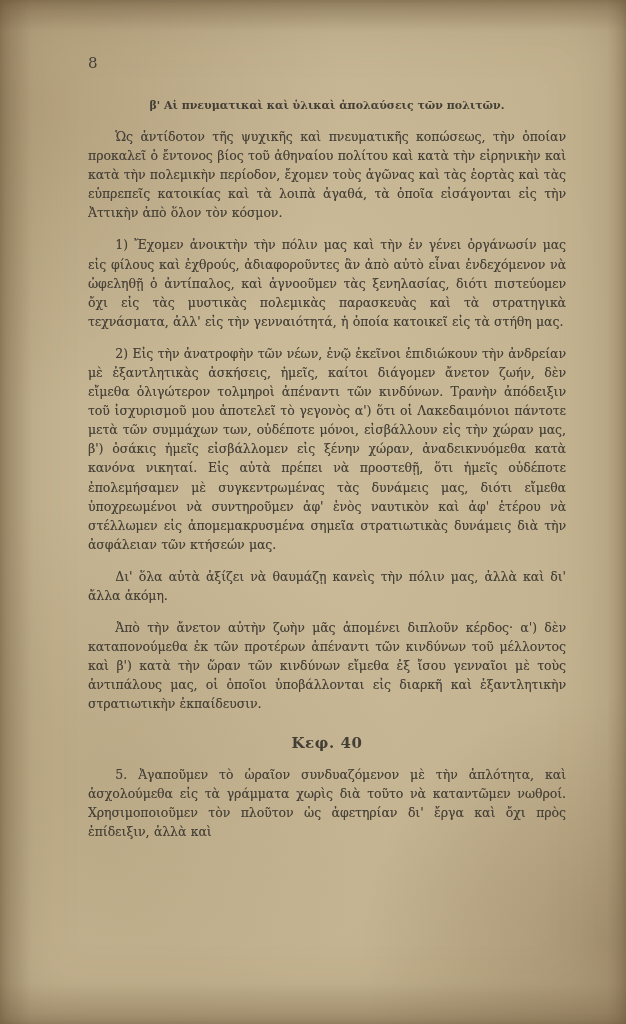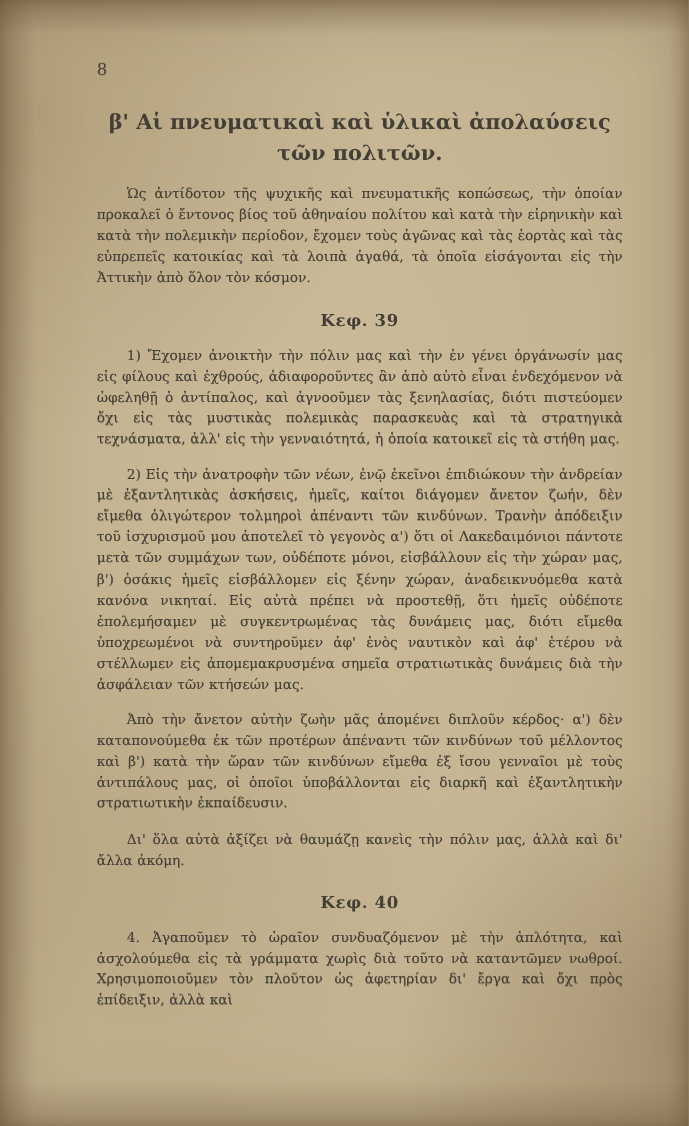--- a/index.html
+++ b/index.html
@@ -36,21 +36,21 @@
   }
   h2.kef {
     text-align: center;
     font-size: 15px;
     font-weight: bold;
     letter-spacing: .6px;
     margin: 20px 0 12px 0;
   }
   section:first-of-type h2.kef { margin-top: 2px; }
   h3.subtitle {
-    font-size: 19px;
+    font-size: 11px;
     font-weight: bold;
     line-height: 1.45;
     margin: 0 0 10px 0;
     text-align: left;
   }
   h3.subtitle.centered { text-align: center; }
   p.body {
     font-size: 12.4px;
     line-height: 1.54;
     text-align: justify;
@@ -66,25 +66,24 @@
 <div class="page">
 
   <div class="page-number">8</div>
 
   <section>
     <h3 class="subtitle centered">β' Αἱ πνευματικαὶ καὶ ὑλικαὶ ἀπολαύσεις τῶν πολιτῶν.</h3>
     <p class="body">Ὡς ἀντίδοτον τῆς ψυχικῆς καὶ πνευματικῆς κοπώσεως, τὴν ὁποίαν προκαλεῖ ὁ ἔντονος βίος τοῦ ἀθηναίου πολίτου καὶ κατὰ τὴν εἰρηνικὴν καὶ κατὰ τὴν πολεμικὴν περίοδον, ἔχομεν τοὺς ἀγῶνας καὶ τὰς ἑορτὰς καὶ τὰς εὐπρεπεῖς κατοικίας καὶ τὰ λοιπὰ ἀγαθά, τὰ ὁποῖα εἰσάγονται εἰς τὴν Ἀττικὴν ἀπὸ ὅλον τὸν κόσμον.</p>
   </section>
 
   <section>
-    <h2 class="kef">Κεφ. 39</h2>
     <p class="body">1) Ἔχομεν ἀνοικτὴν τὴν πόλιν μας καὶ τὴν ἐν γένει ὀργάνωσίν μας εἰς φίλους καὶ ἐχθρούς, ἀδιαφοροῦντες ἂν ἀπὸ αὐτὸ εἶναι ἐνδεχόμενον νὰ ὠφεληθῇ ὁ ἀντίπαλος, καὶ ἀγνοοῦμεν τὰς ξενηλασίας, διότι πιστεύομεν ὄχι εἰς τὰς μυστικὰς πολεμικὰς παρασκευὰς καὶ τὰ στρατηγικὰ τεχνάσματα, ἀλλ' εἰς τὴν γενναιότητά, ἡ ὁποία κατοικεῖ εἰς τὰ στήθη μας.</p>
     <p class="body">2) Εἰς τὴν ἀνατροφὴν τῶν νέων, ἐνῷ ἐκεῖνοι ἐπιδιώκουν τὴν ἀνδρείαν μὲ ἐξαντλητικὰς ἀσκήσεις, ἡμεῖς, καίτοι διάγομεν ἄνετον ζωήν, δὲν εἴμεθα ὀλιγώτερον τολμηροὶ ἀπέναντι τῶν κινδύνων. Τρανὴν ἀπόδειξιν τοῦ ἰσχυρισμοῦ μου ἀποτελεῖ τὸ γεγονὸς α') ὅτι οἱ Λακεδαιμόνιοι πάντοτε μετὰ τῶν συμμάχων των, οὐδέποτε μόνοι, εἰσβάλλουν εἰς τὴν χώραν μας, β') ὁσάκις ἡμεῖς εἰσβάλλομεν εἰς ξένην χώραν, ἀναδεικνυόμεθα κατὰ κανόνα νικηταί. Εἰς αὐτὰ πρέπει νὰ προστεθῇ, ὅτι ἡμεῖς οὐδέποτε ἐπολεμήσαμεν μὲ συγκεντρωμένας τὰς δυνάμεις μας, διότι εἴμεθα ὑποχρεωμένοι νὰ συντηροῦμεν ἀφ' ἑνὸς ναυτικὸν καὶ ἀφ' ἑτέρου νὰ στέλλωμεν εἰς ἀπομεμακρυσμένα σημεῖα στρατιωτικὰς δυνάμεις διὰ τὴν ἀσφάλειαν τῶν κτήσεών μας.</p>
+    <p class="body">Δι' ὅλα αὐτὰ ἀξίζει νὰ θαυμάζῃ κανεὶς τὴν πόλιν μας, ἀλλὰ καὶ δι' ἄλλα ἀκόμη.</p>
     <p class="body">Ἀπὸ τὴν ἄνετον αὐτὴν ζωὴν μᾶς ἀπομένει διπλοῦν κέρδος· α') δὲν καταπονούμεθα ἐκ τῶν προτέρων ἀπέναντι τῶν κινδύνων τοῦ μέλλοντος καὶ β') κατὰ τὴν ὥραν τῶν κινδύνων εἴμεθα ἐξ ἴσου γενναῖοι μὲ τοὺς ἀντιπάλους μας, οἱ ὁποῖοι ὑποβάλλονται εἰς διαρκῆ καὶ ἐξαντλητικὴν στρατιωτικὴν ἐκπαίδευσιν.</p>
-    <p class="body">Δι' ὅλα αὐτὰ ἀξίζει νὰ θαυμάζῃ κανεὶς τὴν πόλιν μας, ἀλλὰ καὶ δι' ἄλλα ἀκόμη.</p>
   </section>
 
   <section>
     <h2 class="kef">Κεφ. 40</h2>
-    <p class="body">4. Ἀγαποῦμεν τὸ ὡραῖον συνδυαζόμενον μὲ τὴν ἁπλότητα, καὶ ἀσχολούμεθα εἰς τὰ γράμματα χωρὶς διὰ τοῦτο νὰ καταντῶμεν νωθροί. Χρησιμοποιοῦμεν τὸν πλοῦτον ὡς ἀφετηρίαν δι' ἔργα καὶ ὄχι πρὸς ἐπίδειξιν, ἀλλὰ καὶ</p>
+    <p class="body">5. Ἀγαποῦμεν τὸ ὡραῖον συνδυαζόμενον μὲ τὴν ἁπλότητα, καὶ ἀσχολούμεθα εἰς τὰ γράμματα χωρὶς διὰ τοῦτο νὰ καταντῶμεν νωθροί. Χρησιμοποιοῦμεν τὸν πλοῦτον ὡς ἀφετηρίαν δι' ἔργα καὶ ὄχι πρὸς ἐπίδειξιν, ἀλλὰ καὶ</p>
   </section>
 
 </div>
 
 </body></html>

